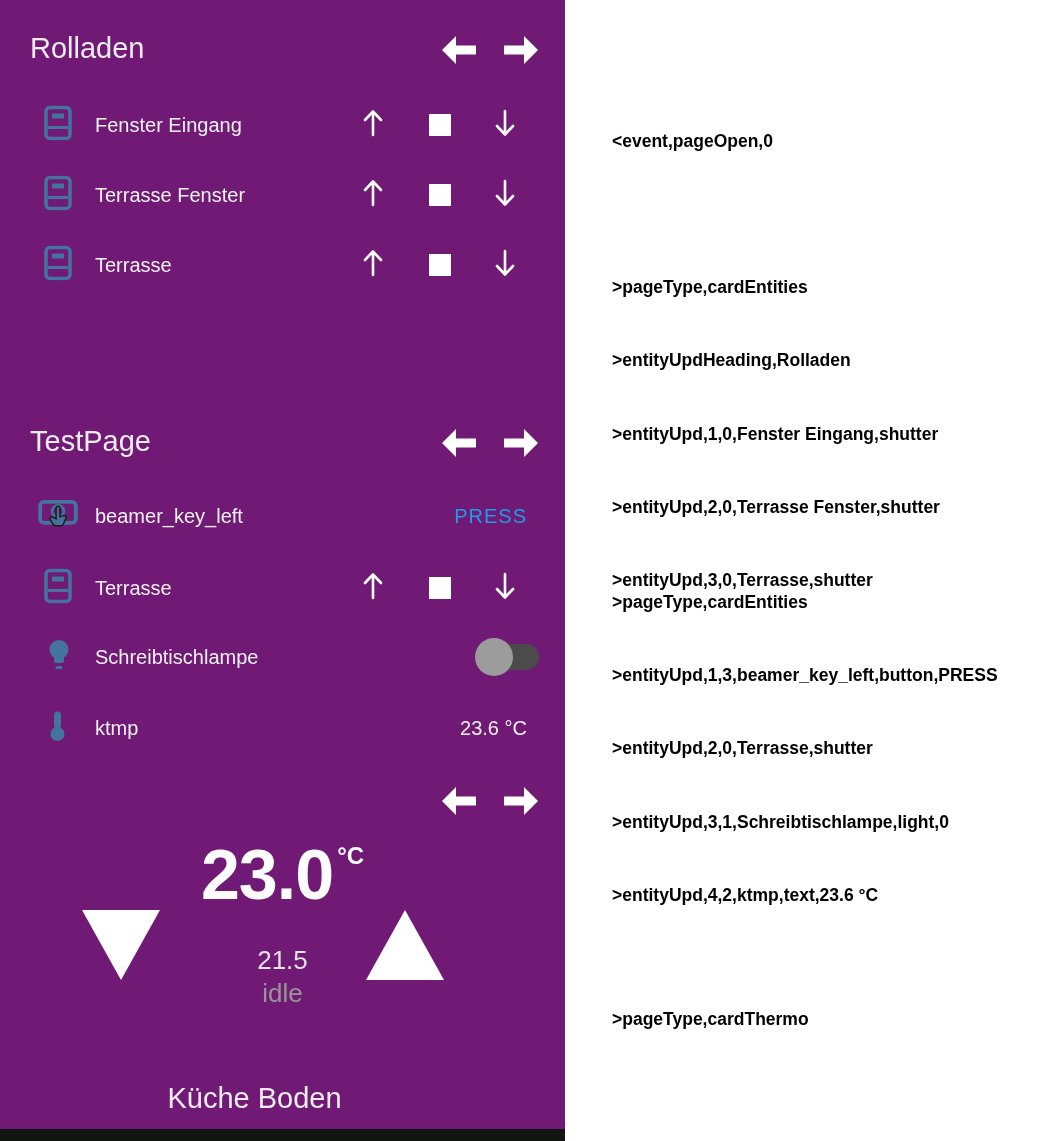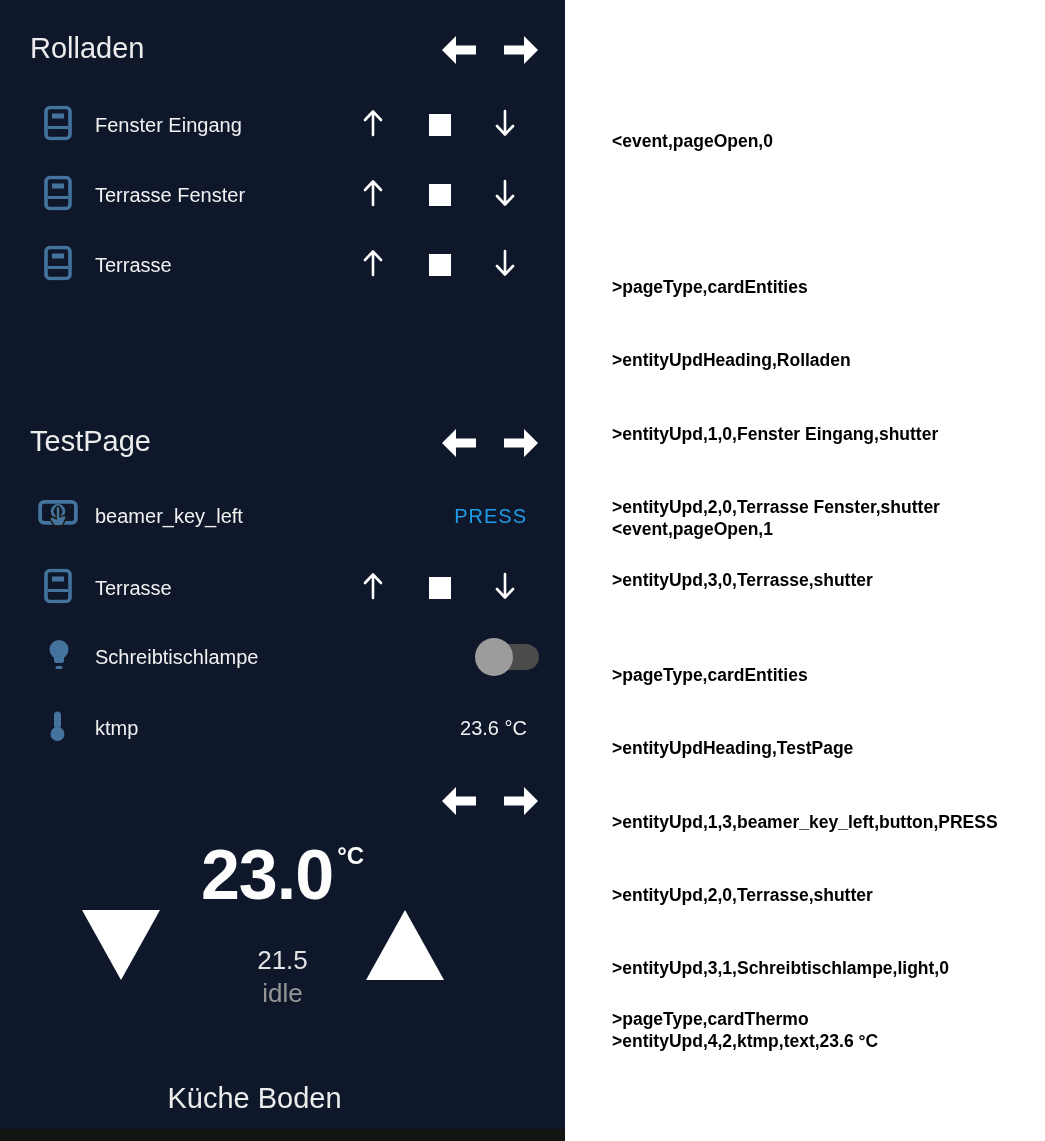--- a/index.html
+++ b/index.html
@@ -1,20 +1,20 @@
 <!DOCTYPE html>
 <html><head>
 <meta charset="utf-8">
 <style>
   * { margin:0; padding:0; box-sizing:border-box; }
   html,body { width:1045px; height:1141px; background:#ffffff; overflow:hidden;
               font-family:"Liberation Sans", sans-serif; position:relative; }
 
   
-  .panel { position:absolute; left:0; top:0; width:565px; height:1141px; background:#0f172a; }
+  .panel { position:absolute; left:0; top:0; width:565px; height:1141px; background:#701a75; }
   .panel-bottom-strip { position:absolute; left:0; bottom:0; width:565px; height:12px; background:#131512; }
 
   .page-title { position:absolute; left:30px; font-size:29px; font-weight:400; color:#ececec; }
   .nav-arrow  { position:absolute; width:38px; height:30px; cursor:pointer; }
   .nav-arrow svg { display:block; width:100%; height:100%; }
 
   .row { position:absolute; left:0; width:564px; height:44px; }
   .e-icon  { position:absolute; left:44px; top:50%; transform:translateY(-50%); }
   .e-icon.wide { left:38px; }
   .e-icon.bulb { left:46px; }
@@ -243,24 +243,22 @@
   <div>&lt;event,pageOpen,0</div>
   <div class="gap"></div>
   <div>&gt;pageType,cardEntities</div>
   <div>&gt;entityUpdHeading,Rolladen</div>
   <div>&gt;entityUpd,1,0,Fenster Eingang,shutter</div>
   <div>&gt;entityUpd,2,0,Terrasse Fenster,shutter</div>
   <div>&gt;entityUpd,3,0,Terrasse,shutter</div>
 </div>
 
 <div class="log" style="top:468px">
-  <div>&lt;event,pageOpen,1</div>
   <div class="gap"></div>
   <div>&gt;pageType,cardEntities</div>
-  <div>&gt;entityUpdHeading,TestPage</div>
   <div>&gt;entityUpd,1,3,beamer_key_left,button,PRESS</div>
   <div>&gt;entityUpd,2,0,Terrasse,shutter</div>
   <div>&gt;entityUpd,3,1,Schreibtischlampe,light,0</div>
   <div>&gt;entityUpd,4,2,ktmp,text,23.6 °C</div>
 </div>
 
 <div class="log" style="top:885px">
   <div class="gap"></div>
   <div>&gt;pageType,cardThermo</div>
   

